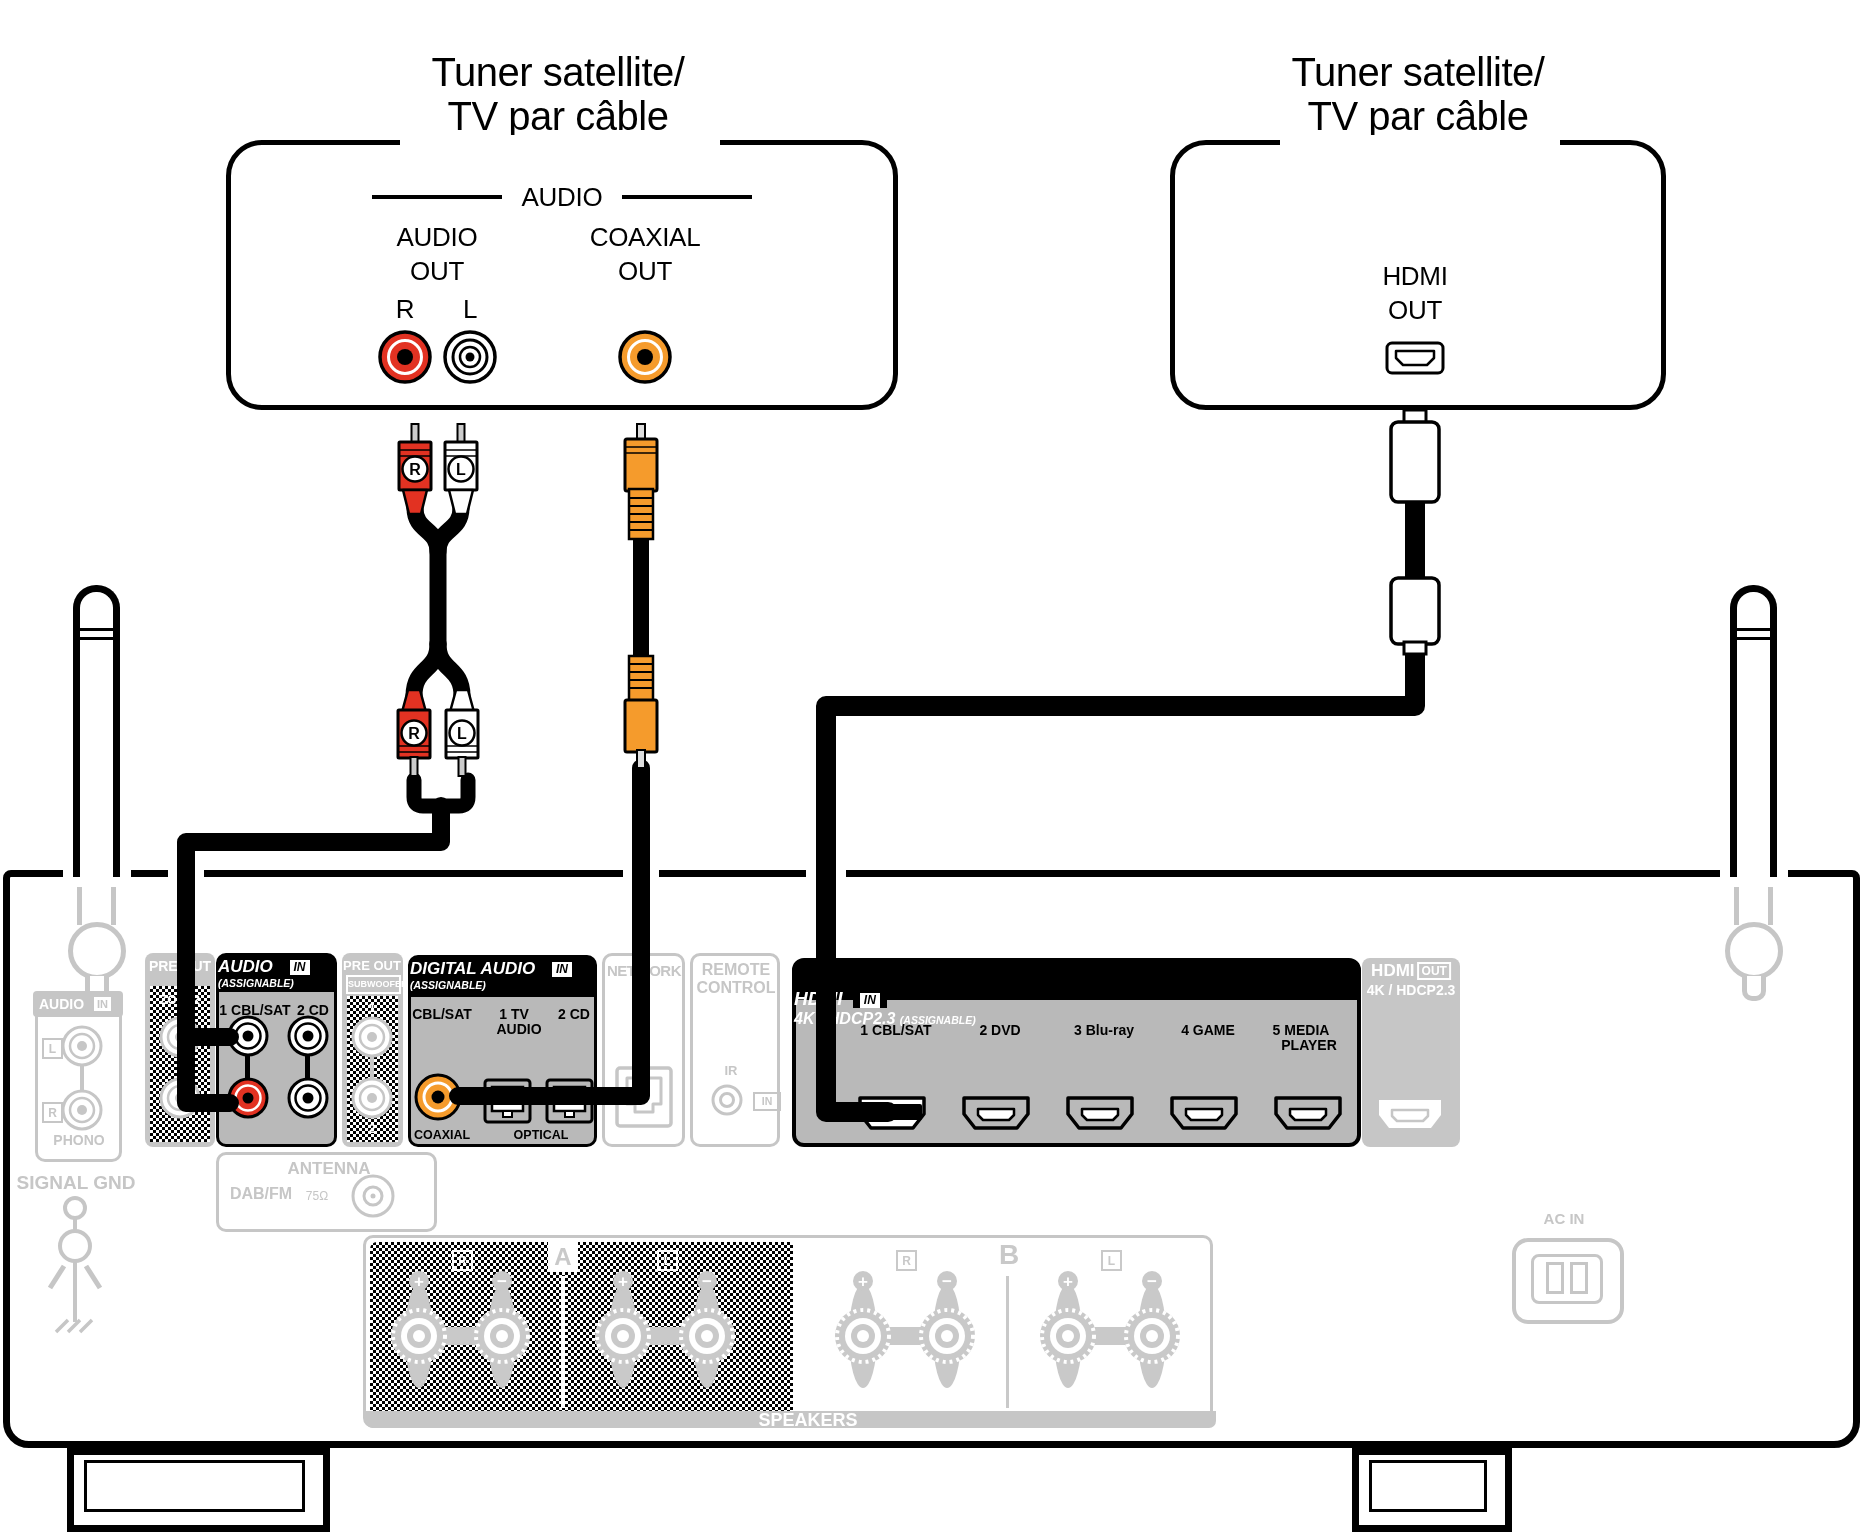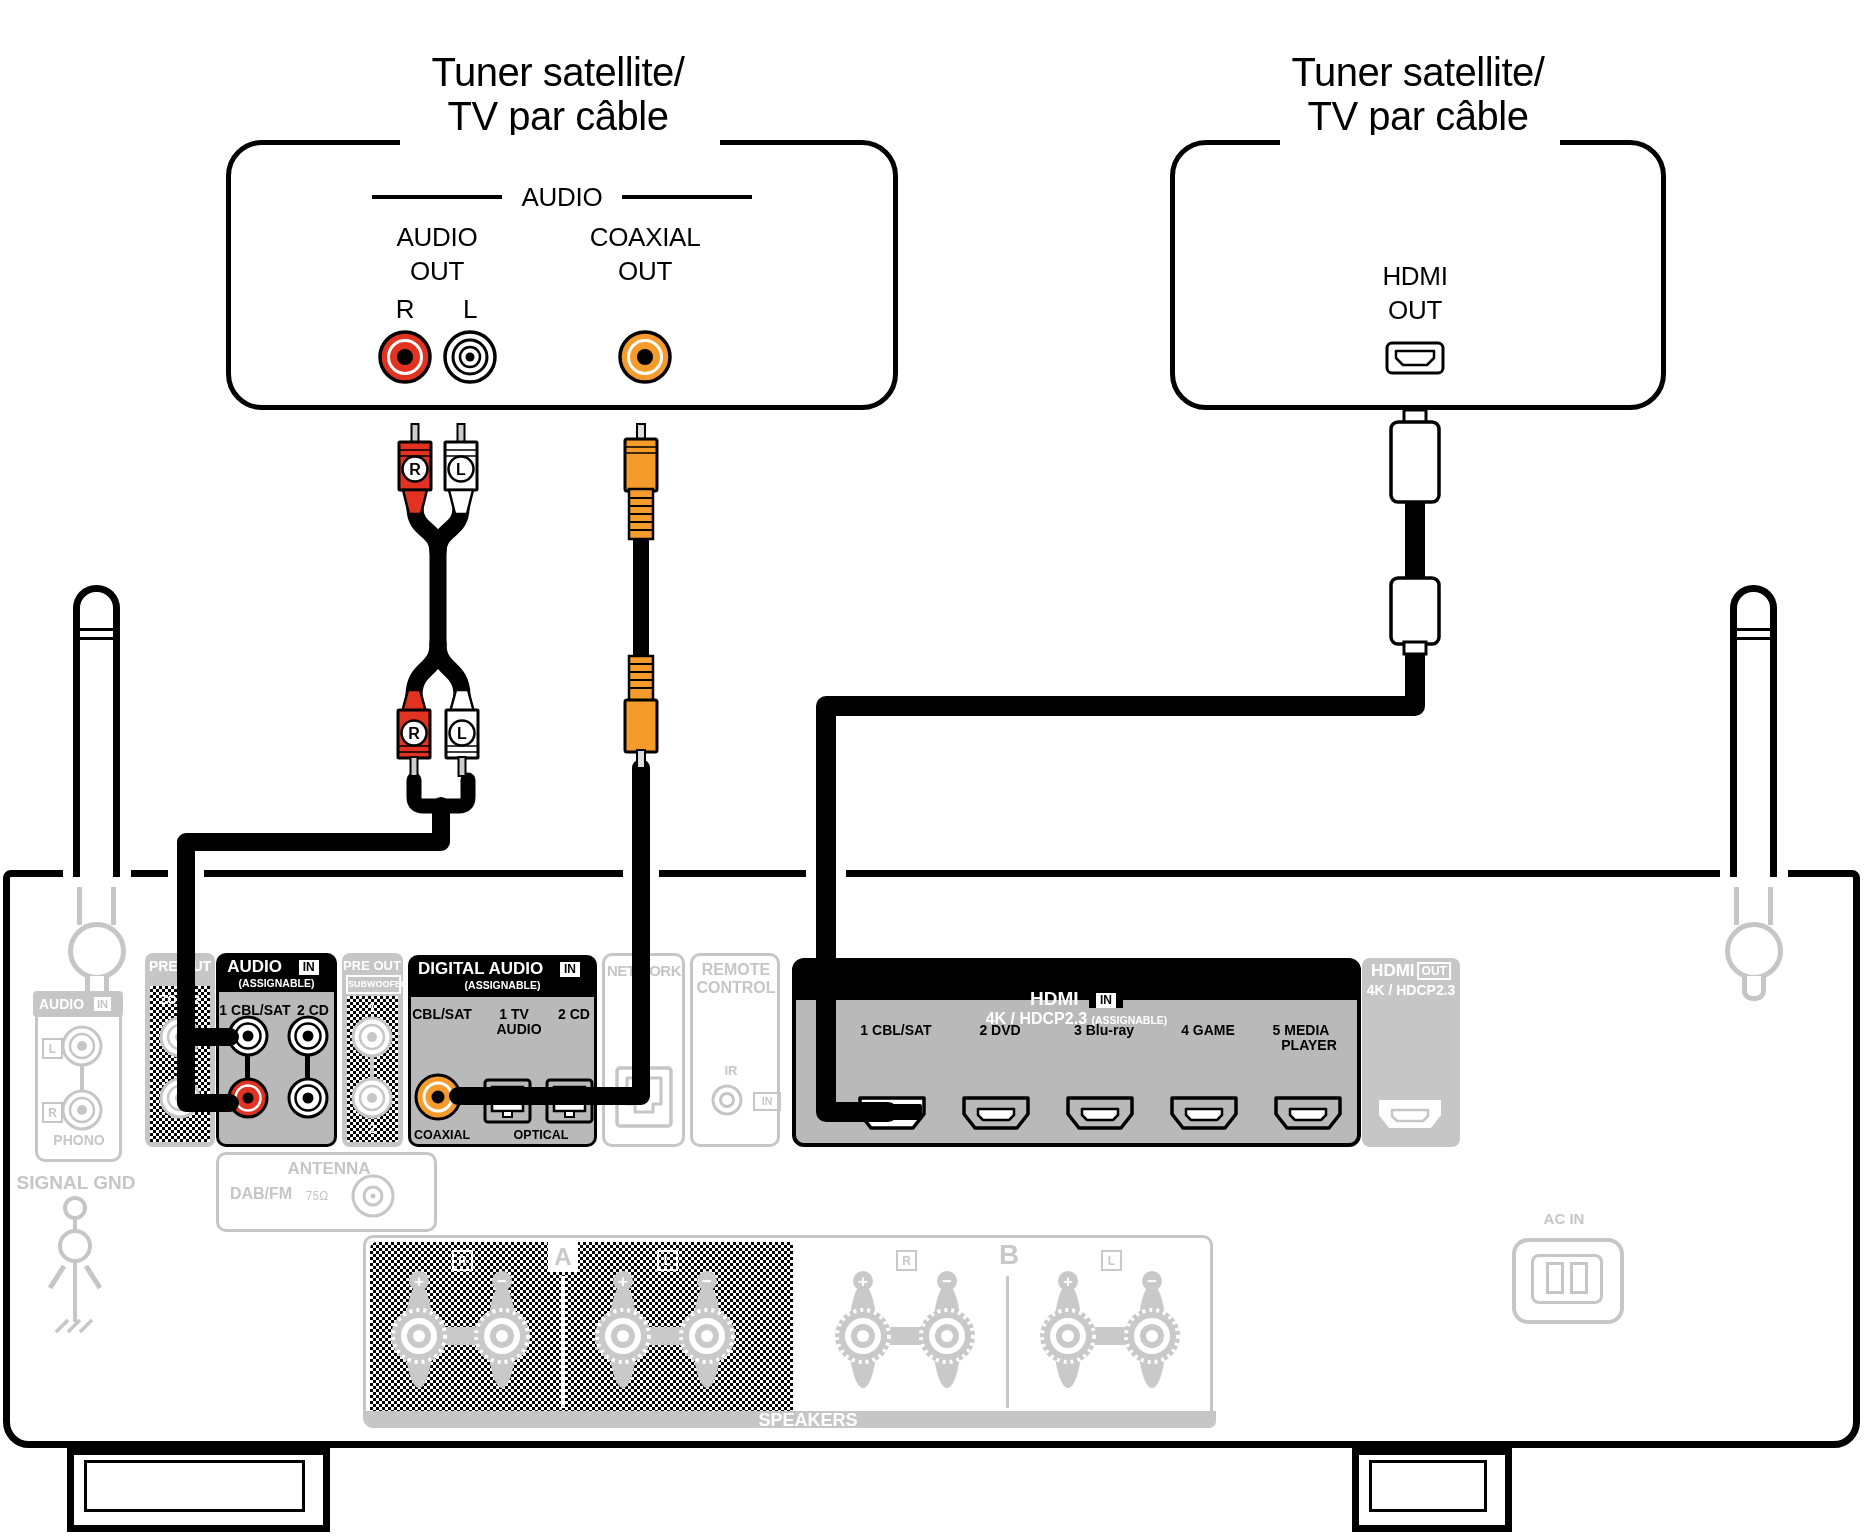--- a/index.html
+++ b/index.html
@@ -16,21 +16,21 @@
   
   #receiver{position:absolute;left:3px;top:870px;width:1843px;height:564px;
             border:7px solid #000;border-radius:8px 8px 26px 26px;background:#fff;}
   .foot{position:absolute;border:7px solid #000;background:#fff;}
   .footin{position:absolute;border:3px solid #000;background:#fff;}
   .sec{position:absolute;box-sizing:border-box;}
   .sec-active{background:#b9b9b9;border:3px solid #000;border-radius:10px;}
   .sec-inactive{background:#fff;border:3.5px solid #c6c6c6;border-radius:10px;}
   .sec-grayfill{background:#c6c6c6;border-radius:8px;}
   .sec-head{position:absolute;left:-1px;top:-1px;right:-1px;background:#000;color:#fff;
-            border-radius:8px 8px 0 0;text-align:center;}
+            border-radius:8px 8px 0 0;text-align:left;font-style:italic;}
   .hl1{font-weight:bold;}
   .hl2{font-weight:bold;font-size:10.5px;}
   .badge-in{display:inline-block;background:#fff;color:#000;font-weight:bold;
             padding:0 4px;border-left:7px solid #000;border-right:7px solid #000;
             font-size:12px;line-height:15px;vertical-align:1px;margin-left:5px;}
   .badge-in-gray{display:inline-block;background:#fff;color:#c6c6c6;font-weight:bold;
             padding:0 3px;border-left:6px solid #c6c6c6;border-right:6px solid #c6c6c6;
             font-size:11px;line-height:14px;vertical-align:1px;margin-left:4px;}
   .badge-out-gray{display:inline-block;border:2.5px solid #fff;color:#fff;font-weight:bold;
             padding:0 2px;font-size:12px;line-height:14px;vertical-align:1px;margin-left:3px;}

